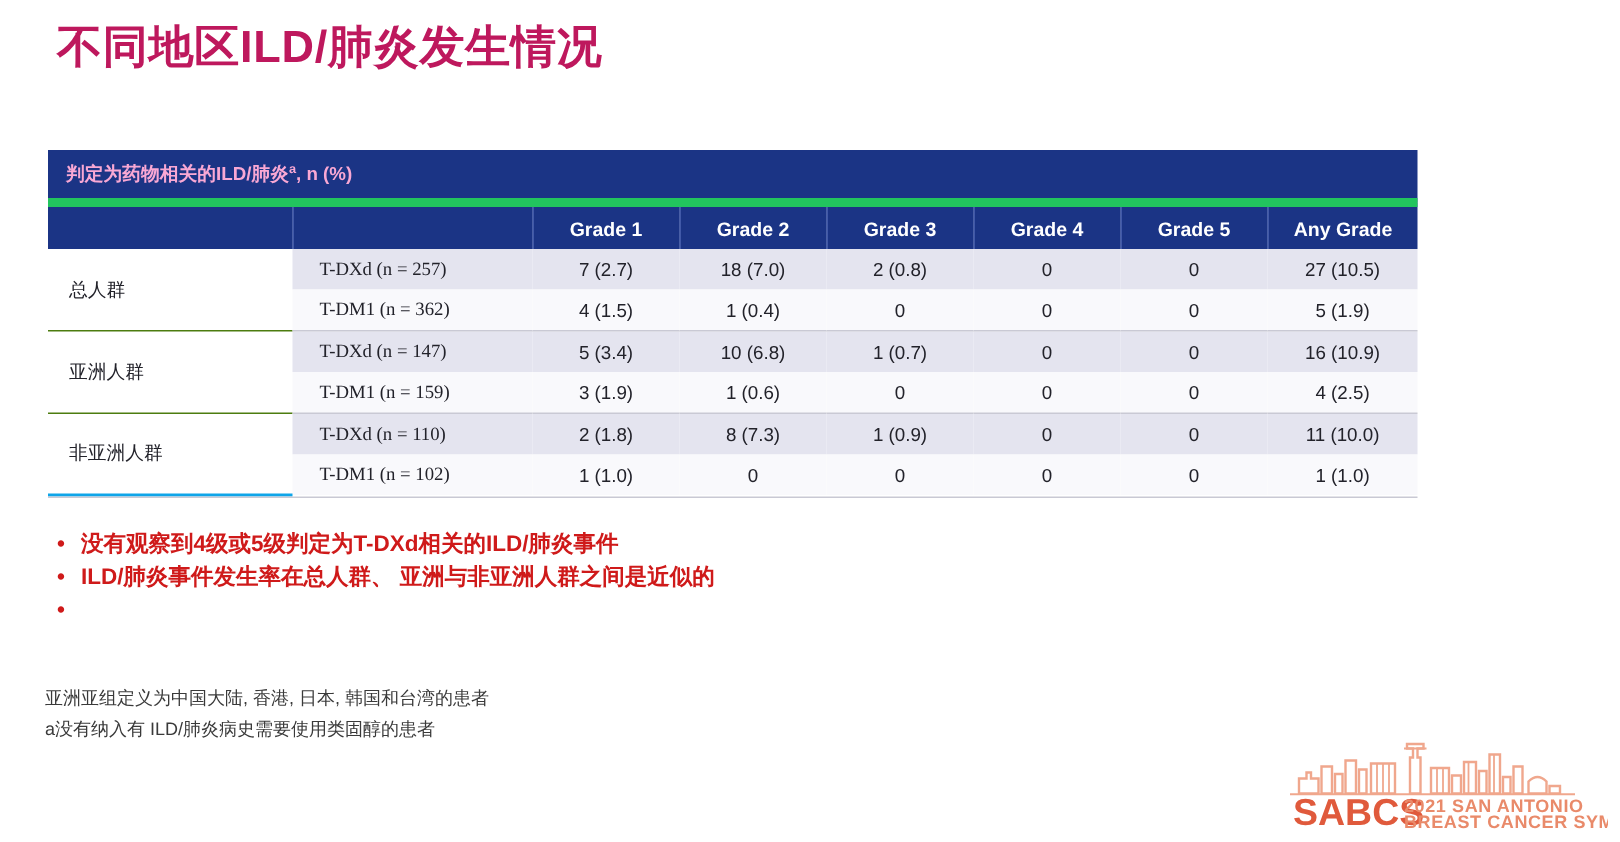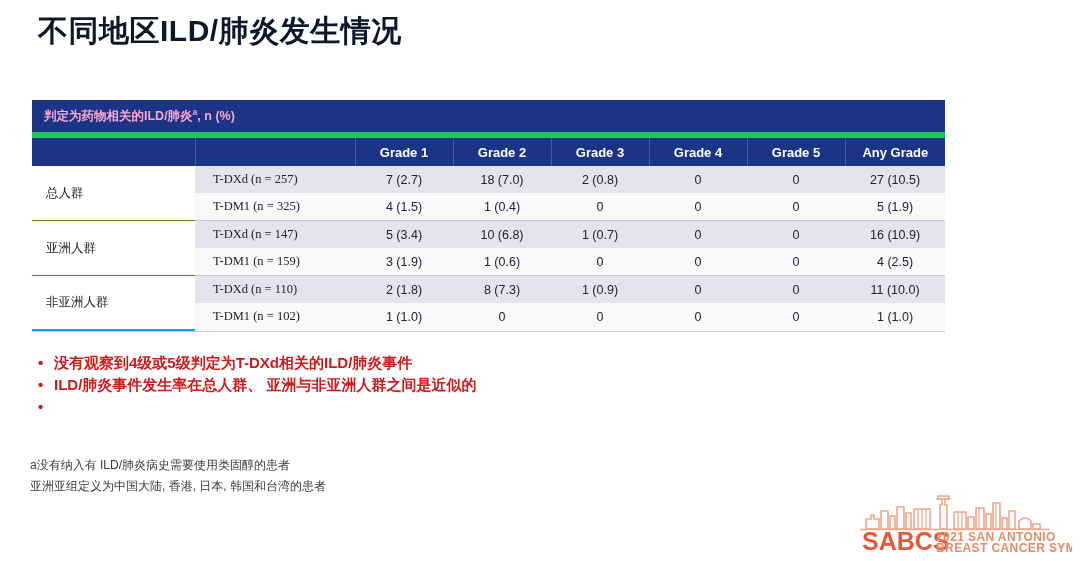--- a/index.html
+++ b/index.html
@@ -15,21 +15,21 @@
     overflow: hidden;
   }
 
   
   .slide-title {
     position: absolute;
     left: 38px;
     top: 11px;
     font-size: 30px;
     font-weight: bold;
-    color: #0f172a;
+    color: #be185d;
     letter-spacing: 0.5px;
     white-space: nowrap;
   }
 
   
   .table-wrap {
     position: absolute;
     left: 32px;
     top: 100px;
     width: 913px;
@@ -215,21 +215,21 @@
         <td class="grp-cell" rowspan="2">总人群</td>
         <td class="trt-cell">T-DXd (n = 257)</td>
         <td class="num-cell">7 (2.7)</td>
         <td class="num-cell">18 (7.0)</td>
         <td class="num-cell">2 (0.8)</td>
         <td class="num-cell">0</td>
         <td class="num-cell">0</td>
         <td class="num-cell">27 (10.5)</td>
       </tr>
       <tr class="row-b grp-end">
-        <td class="trt-cell">T-DM1 (n = 325)</td>
+        <td class="trt-cell">T-DM1 (n = 362)</td>
         <td class="num-cell">4 (1.5)</td>
         <td class="num-cell">1 (0.4)</td>
         <td class="num-cell">0</td>
         <td class="num-cell">0</td>
         <td class="num-cell">0</td>
         <td class="num-cell">5 (1.9)</td>
       </tr>
 
       <tr class="row-a">
         <td class="grp-cell" rowspan="2">亚洲人群</td>
@@ -283,22 +283,22 @@
   <div class="bullet-row">
     <span class="bullet-dot">•</span>
     <span class="bullet-text">ILD/肺炎事件发生率在总人群、  亚洲与非亚洲人群之间是近似的</span>
   </div>
   <div class="bullet-row">
     <span class="bullet-dot">•</span>
   </div>
 </div>
 
 <div class="footnotes">
+  <div class="footnote-line">亚洲亚组定义为中国大陆,   香港,    日本,   韩国和台湾的患者</div>
   <div class="footnote-line">a没有纳入有 ILD/肺炎病史需要使用类固醇的患者</div>
-  <div class="footnote-line">亚洲亚组定义为中国大陆,   香港,    日本,   韩国和台湾的患者</div>
 </div>
 
 <div class="logo">
   <svg width="218" height="66" viewBox="0 0 218 66" xmlns="http://www.w3.org/2000/svg">
 
     <g stroke="#f0a78d" stroke-width="1.6" fill="none">
 
       <path d="M12 40 L12 30 L17 30 L17 26 L20 26 L20 30 L25 30 L25 40 Z"></path>
       <path d="M27 40 L27 22 L34 22 L34 40 Z"></path>
       <path d="M36 40 L36 27 L41 27 L41 40 Z"></path>

